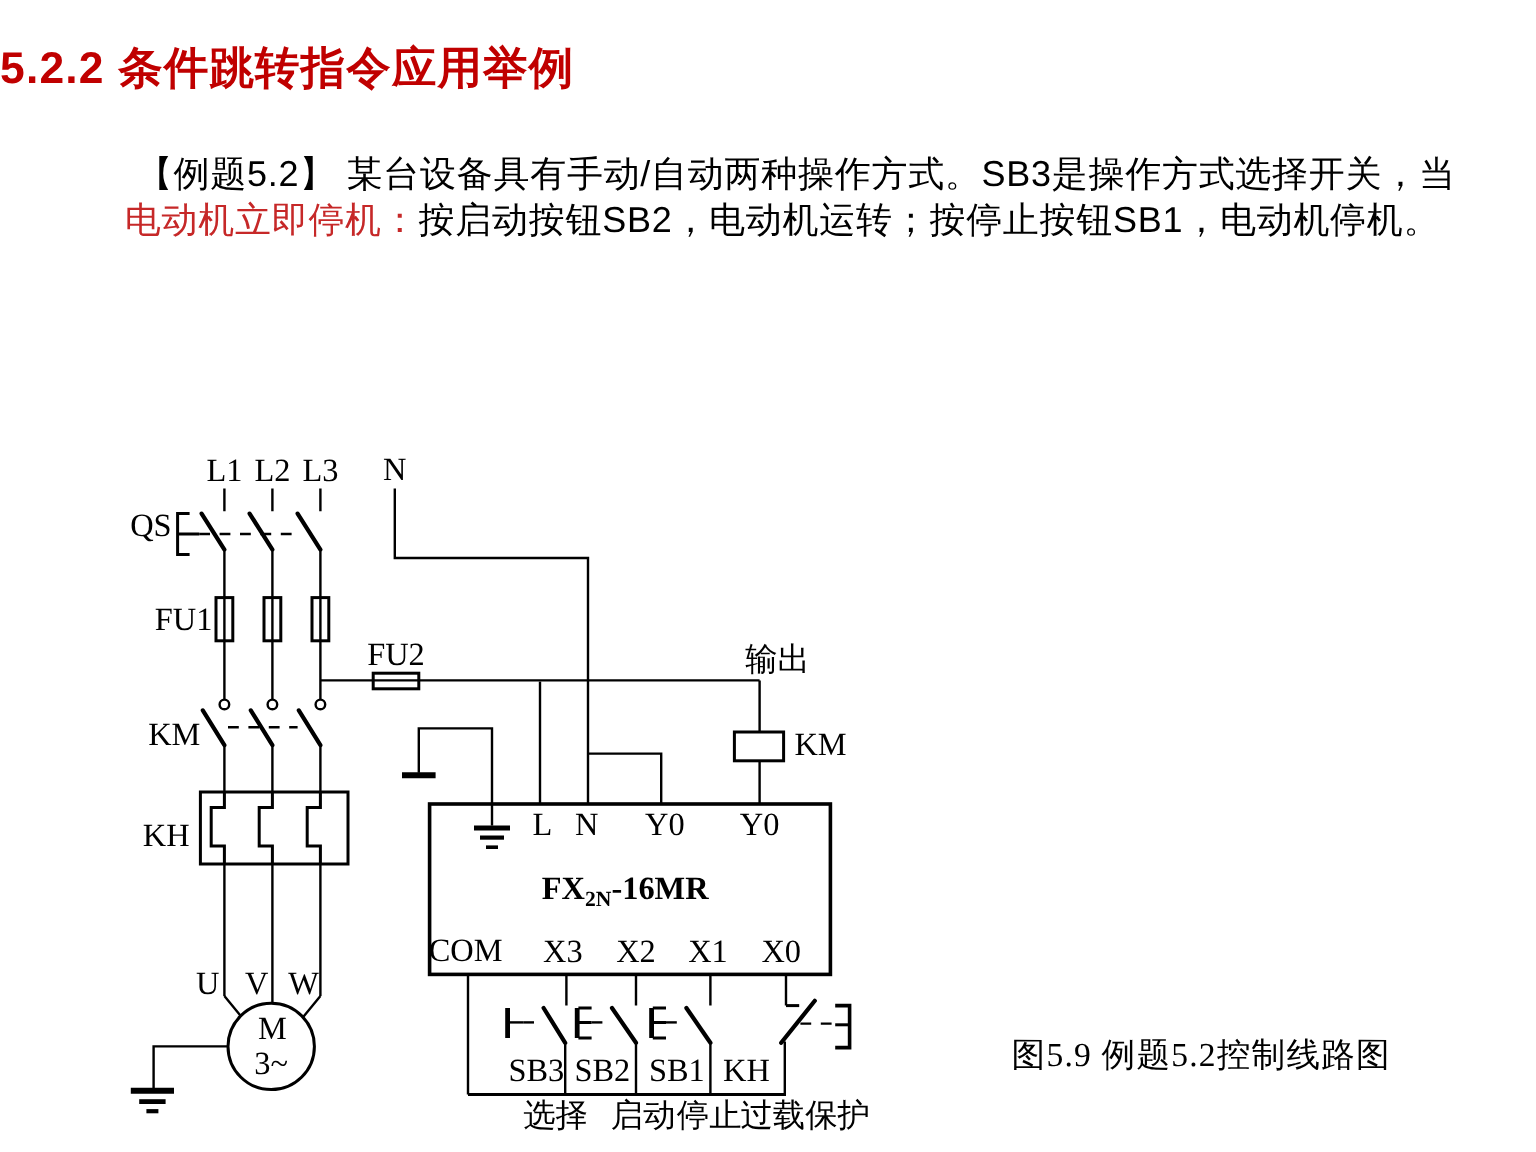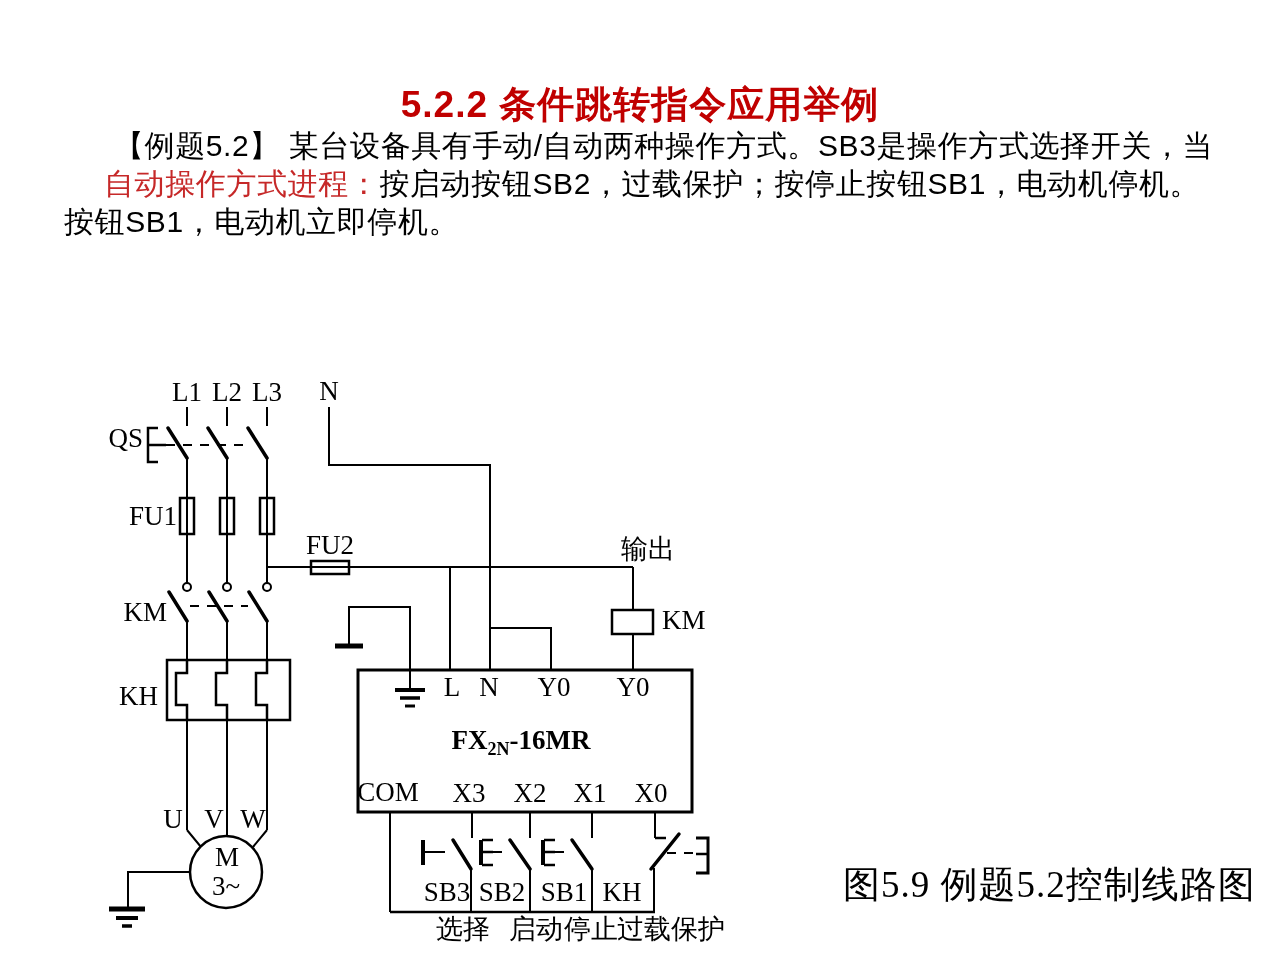--- a/index.html
+++ b/index.html
@@ -1,43 +1,42 @@
 <!DOCTYPE html>
 <html style="--title-red: #c00000; --hl-red: #c62828;"><head>
 <meta charset="utf-8">
 <style>
   html,body{margin:0;padding:0;background:#ffffff;}
   body{width:1280px;height:960px;position:relative;font-family:"Liberation Sans",sans-serif;color:#000;overflow:hidden;}
-  .slide-title{position:absolute;top:32px;left:0;width:1280px;text-align:center;
-    font-size:37px;font-weight:bold;letter-spacing:1px;color:var(--title-red,#c00000);margin-top:48px;}
+  .slide-title{position:absolute;top:32px;left:0;width:1280px;
+    font-size:37px;font-weight:bold;letter-spacing:1px;color:var(--title-red,#c00000);}
   .body-text{position:absolute;top:127px;left:64px;width:1186px;font-size:30px;line-height:38px;letter-spacing:0.6px;}
   .tline{white-space:nowrap;}
   .indent-1{padding-left:50px;}
   .indent-2{padding-left:40px;}
   .red-phrase{color:var(--hl-red,#c62828);font-family:"Liberation Serif",serif;}
   svg text{font-family:"Liberation Serif",serif;font-size:27px;fill:#000;stroke:none;}
   svg .wire{stroke:#000;fill:none;stroke-width:2;}
   svg .wire-med{stroke:#000;fill:none;stroke-width:2.5;}
   svg .blade{stroke:#000;fill:none;stroke-width:3.5;stroke-linecap:round;}
   svg .dashlink{stroke:#000;fill:none;stroke-width:2;stroke-dasharray:9 8;}
   svg .thick{stroke:#000;fill:none;stroke-width:4;}
   svg .box{stroke:#000;fill:none;stroke-width:3;}
   svg .sym{stroke:#000;fill:none;stroke-width:2.5;}
-  .fig-caption{position:absolute;top:860px;left:843px;font-size:37px;
+  .fig-caption{position:absolute;top:860px;left:843px;font-size:28px;
     font-family:"Liberation Serif",serif;letter-spacing:1px;}
 </style>
 </head>
 <body>
 
 <div class="slide-title">5.2.2  条件跳转指令应用举例</div>
 
 <div class="body-text">
   <div class="tline indent-1">【例题5.2】 某台设备具有手动/自动两种操作方式。SB3是操作方式选择开关，当</div>
-  <div class="tline indent-2"><span class="red-phrase">自动操作方式进程：</span><span>按启动按钮SB2，过载保护；按停止按钮SB1，电动机停机。</span></div>
-  <div class="tline">按钮SB1，电动机立即停机。</div>
+  <div class="tline indent-2"><span class="red-phrase">电动机立即停机：</span><span>按启动按钮SB2，电动机运转；按停止按钮SB1，电动机停机。</span></div>
 </div>
 
 <svg style="position:absolute;left:0;top:365px;" width="1280" height="595" viewBox="0 365 1280 595">
 
   <text x="187" y="401" text-anchor="middle">L1</text>
   <text x="227" y="401" text-anchor="middle">L2</text>
   <text x="267" y="401" text-anchor="middle">L3</text>
   <text x="329" y="400" text-anchor="middle">N</text>
   <path class="wire" d="M187 407 V426 M227 407 V426 M267 407 V426"></path>
 

